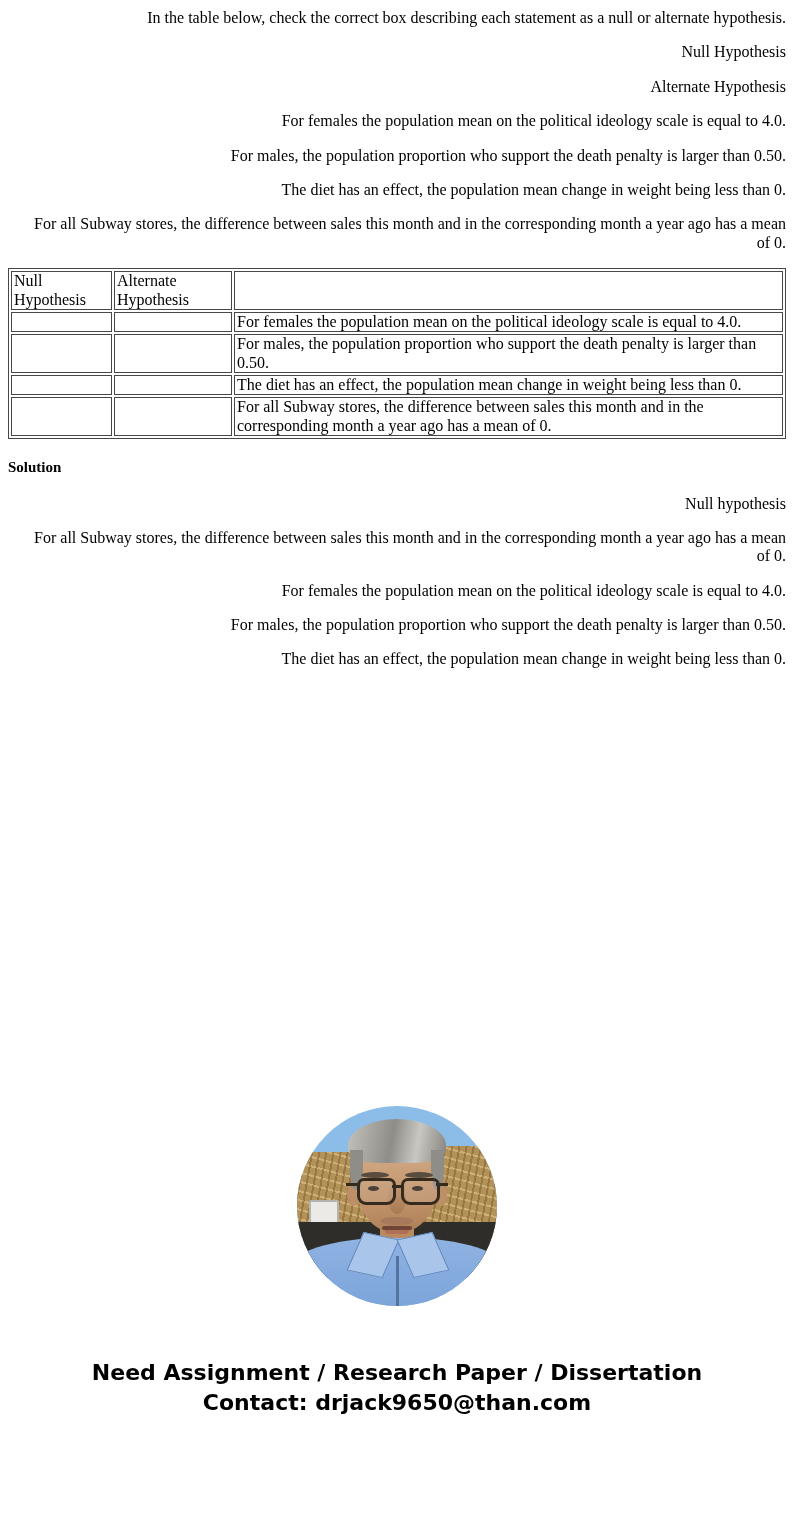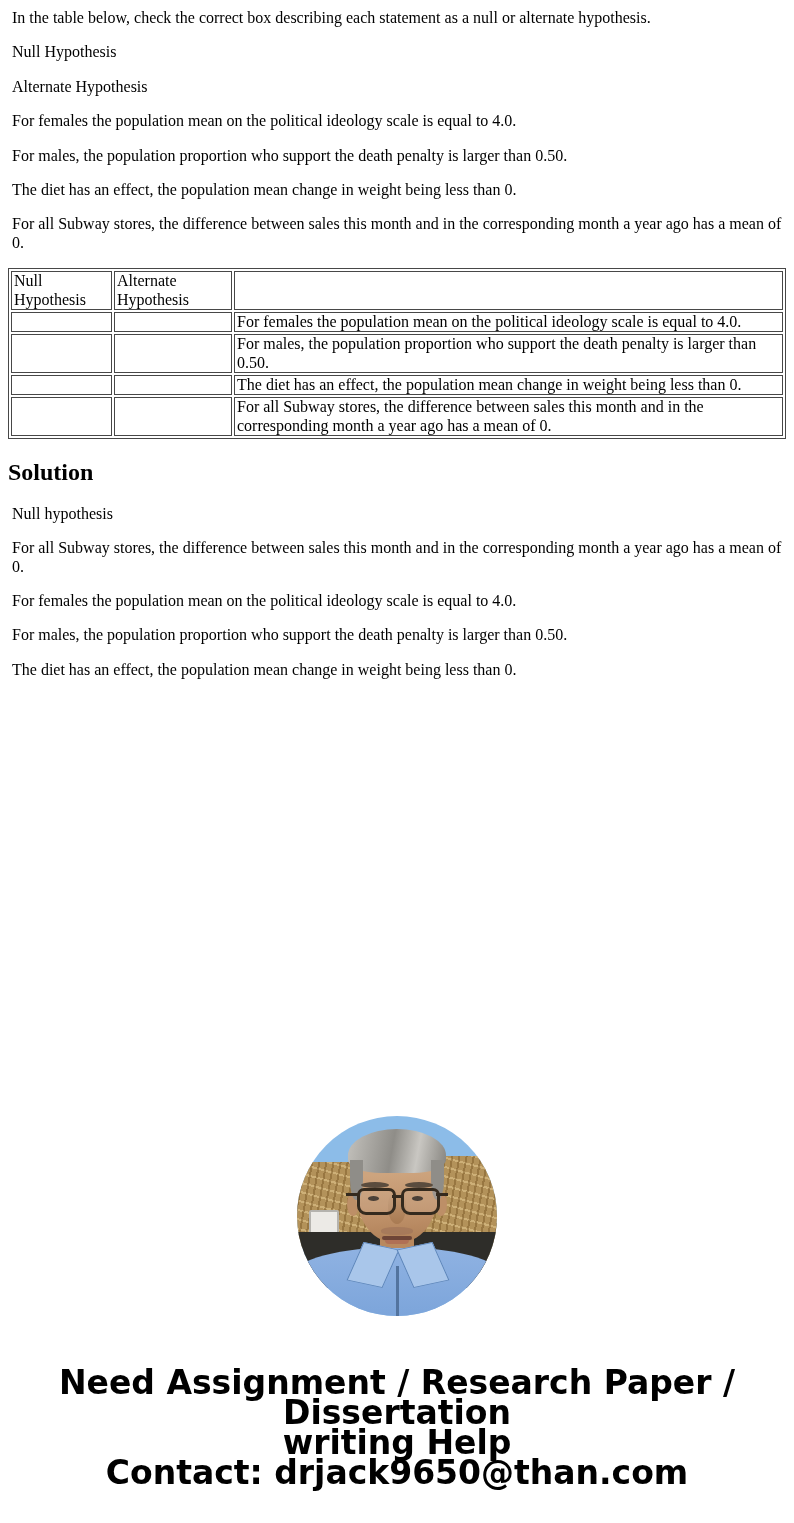--- a/index.html
+++ b/index.html
@@ -4,24 +4,24 @@
 <style>
   html, body { background: #ffffff; margin: 0; padding: 0; }
   body {
     width: 794px;
     font-family: "Liberation Serif", serif;
     font-size: 16px;
     line-height: 1.15;
     color: #000000;
   }
   .page { padding: 9px 8px 30px 8px; }
-  .page p { margin: 0 0 16px 4px; }
+  .page p { margin: 0 0 16px 16px; text-align: right; }
   .page p.bold { font-weight: bold; }
   h3.solution-heading {
-    font-size: 24px;
+    font-size: 15px;
     font-weight: bold;
     margin: 20px 0 18px 0;
     font-family: "Liberation Serif", serif;
   }
   table.hypo-table {
     border-collapse: separate;
     border-spacing: 2px;
     border: 1px solid #474747;
     width: 778px;
     margin: 0 0 16px 0;
@@ -117,21 +117,21 @@
   .ph-mouth { left: 85px; top: 120px; width: 30px; height: 4px; background: #6e4537; border-radius: 2px; }
   .ph-lip { left: 88px; top: 124px; width: 24px; height: 4px; background: #b07055; border-radius: 0 0 8px 8px; }
 
   
   .footer {
     width: 745px;
     margin: 52px auto 0 auto;
     text-align: center;
     font-family: "DejaVu Sans", sans-serif;
     font-weight: 700;
-    font-size: 33px;
+    font-size: 22px;
     line-height: 30px;
     color: #000000;
   }
 </style>
 </head>
 <body>
 
 <div class="page">
 
   <p>In the table below, check the correct box describing each statement as a null or alternate hypothesis.</p>
@@ -209,17 +209,16 @@
       <div class="ph-temple ph-temple-l"></div>
       <div class="ph-temple ph-temple-r"></div>
       <div class="ph-mustache"></div>
       <div class="ph-mouth"></div>
       <div class="ph-lip"></div>
     </div>
   </div>
 
   <div class="footer">
     <div>Need Assignment / Research Paper / Dissertation</div>
-    <div>writing Help</div>
     <div>Contact: drjack9650@than.com</div>
   </div>
 
 </div>
 
 </body></html>

